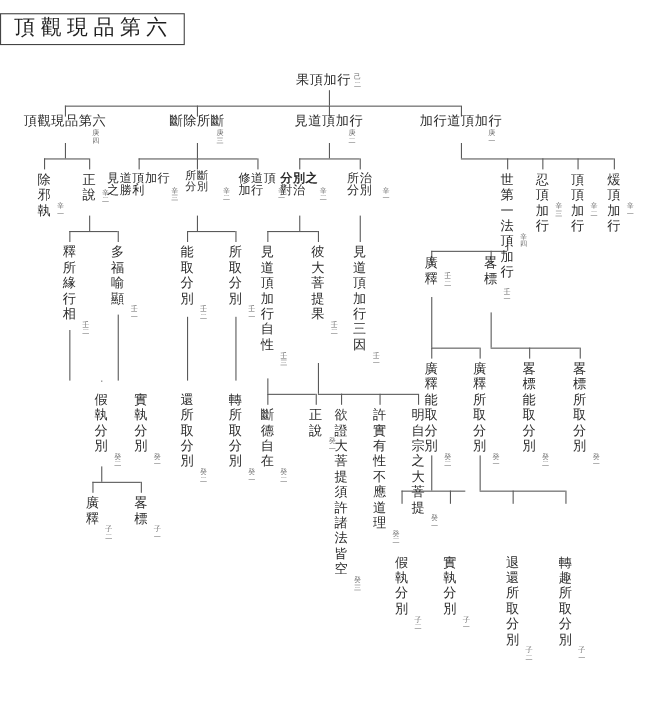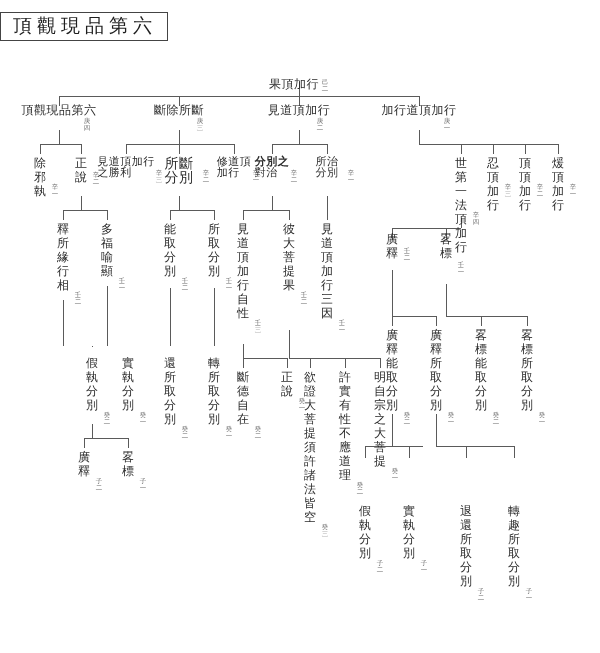--- a/index.html
+++ b/index.html
@@ -174,21 +174,21 @@
   <div class="ln v" style="left:392px;top:414px;height:32px;"></div>
   <div class="ln h" style="left:365px;top:446px;width:58px;"></div>
   <div class="ln v" style="left:365px;top:446px;height:12px;"></div>
   <div class="ln v" style="left:409px;top:446px;height:12px;"></div>
 
   <div class="ln v" style="left:436px;top:414px;height:32px;"></div>
   <div class="ln h" style="left:436px;top:446px;width:78px;"></div>
   <div class="ln v" style="left:466px;top:446px;height:12px;"></div>
   <div class="ln v" style="left:514px;top:446px;height:12px;"></div>
 
-  <div class="node h" style="left:299px;top:76px;">
+  <div class="node h" style="left:299px;top:64px;">
     <span>果頂加行</span><span class="ann inline"><span>己</span><span>二</span></span>
   </div>
 
   <div class="node h" style="left:59px;top:104px;">
     <span>頂觀現品第六</span>
   </div>
   <div class="ann stack" style="left:83px;top:118px;">
       <span>庚</span>
       <span>四</span>
     </div>
@@ -238,21 +238,21 @@
 
   <div class="node h" style="left:126px;top:156px;font-size:11px;">
     <span class="ch" style="display:block;">見道頂加行</span>
       <span class="ch" style="display:block;">之勝利</span>
   </div>
   <div class="ann stack" style="left:155px;top:170px;">
       <span>辛</span>
       <span>三</span>
     </div>
 
-  <div class="node h" style="left:179px;top:156px;font-size:14px;">
+  <div class="node h" style="left:179px;top:156px;font-size:10px;">
     <span class="ch" style="display:block;">所斷</span>
       <span class="ch" style="display:block;">分別</span>
   </div>
   <div class="ann stack" style="left:202px;top:170px;">
       <span>辛</span>
       <span>二</span>
     </div>
 
   <div class="node h" style="left:234px;top:156px;font-size:11px;">
     <span class="ch" style="display:block;">修道頂</span>

